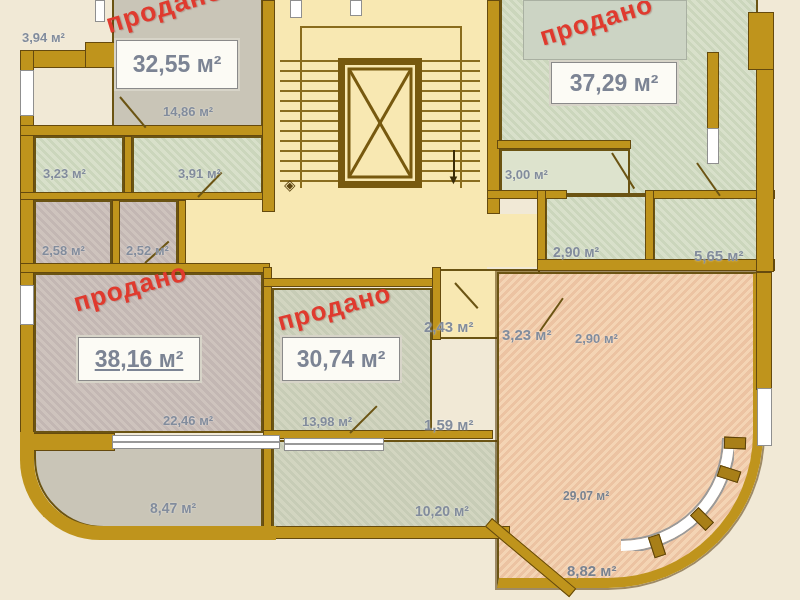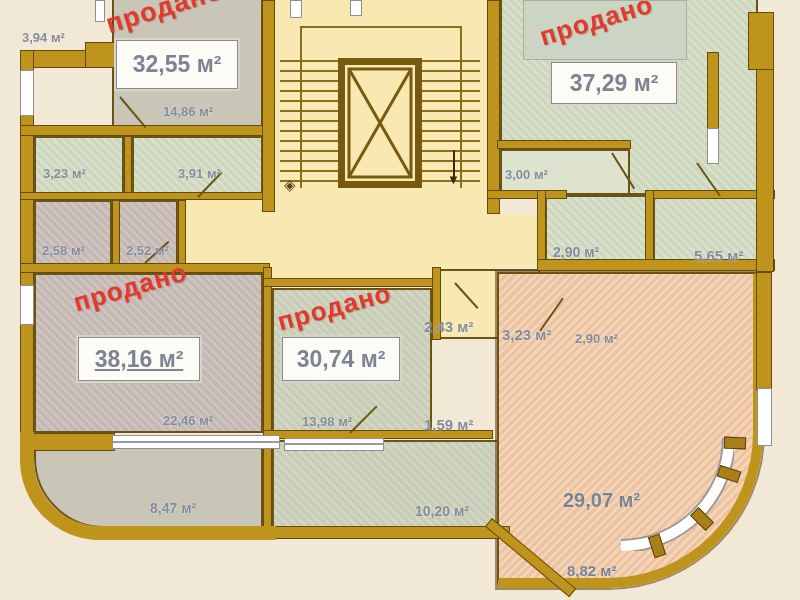--- a/index.html
+++ b/index.html
@@ -13,21 +13,21 @@
   .f-greygreen{background:repeating-linear-gradient(45deg,#d2d5c0 0 3px,#c7ccb6 3px 6px);}
   .f-green{background:repeating-linear-gradient(45deg,#d8e0ca 0 3px,#cbd6bc 3px 6px);}
   .f-mauve{background:repeating-linear-gradient(45deg,#cec3bd 0 3px,#c3b7b3 3px 6px);}
   .f-pink{background:repeating-linear-gradient(-45deg,#f4d4b4 0 3px,#ecc3a2 3px 6px);}
   .f-yellow{background:#f8e8b2;}
   .wall{position:absolute;background:#bf941c;border:1px solid #654a0e;box-sizing:border-box;z-index:4;}
   .win{position:absolute;background:#fff;border:1px solid #8f8f8f;box-sizing:border-box;z-index:5;}
   .lbl{position:absolute;font-weight:bold;color:#828c9c;font-size:13px;white-space:nowrap;z-index:6;
        text-shadow:0 0 2px rgba(255,255,255,.6);}
   .lbl.small{font-size:15px;}
-  .lbl.big{font-size:20px;color:#79828f;}
+  .lbl.big{font-size:12px;color:#79828f;}
   .box{position:absolute;background:#fcfbf5;border:1px solid #8a8a8a;box-shadow:0 0 0 2px #d7d4c8;
        display:flex;align-items:center;justify-content:center;
        font-weight:bold;font-size:23px;color:#7c8494;z-index:7;}
   .sold{position:absolute;color:#e03a2e;font-weight:bold;font-size:27px;letter-spacing:1px;
         transform:rotate(-17deg);z-index:8;text-shadow:1px 1px 1px rgba(120,20,10,.25);}
   .stairs{position:absolute;z-index:3;
         background:repeating-linear-gradient(180deg,transparent 0 8px,#8a6d1f 8px 10px);}
   .door{position:absolute;height:2px;background:#6b5413;transform-origin:0 50%;z-index:5;}
   .post{position:absolute;width:10px;height:20px;background:#a87f18;border:1px solid #5c420c;z-index:7;}
   .qclip{clip-path:polygon(50% 50%,100% 50%,100% 100%,50% 100%);}

